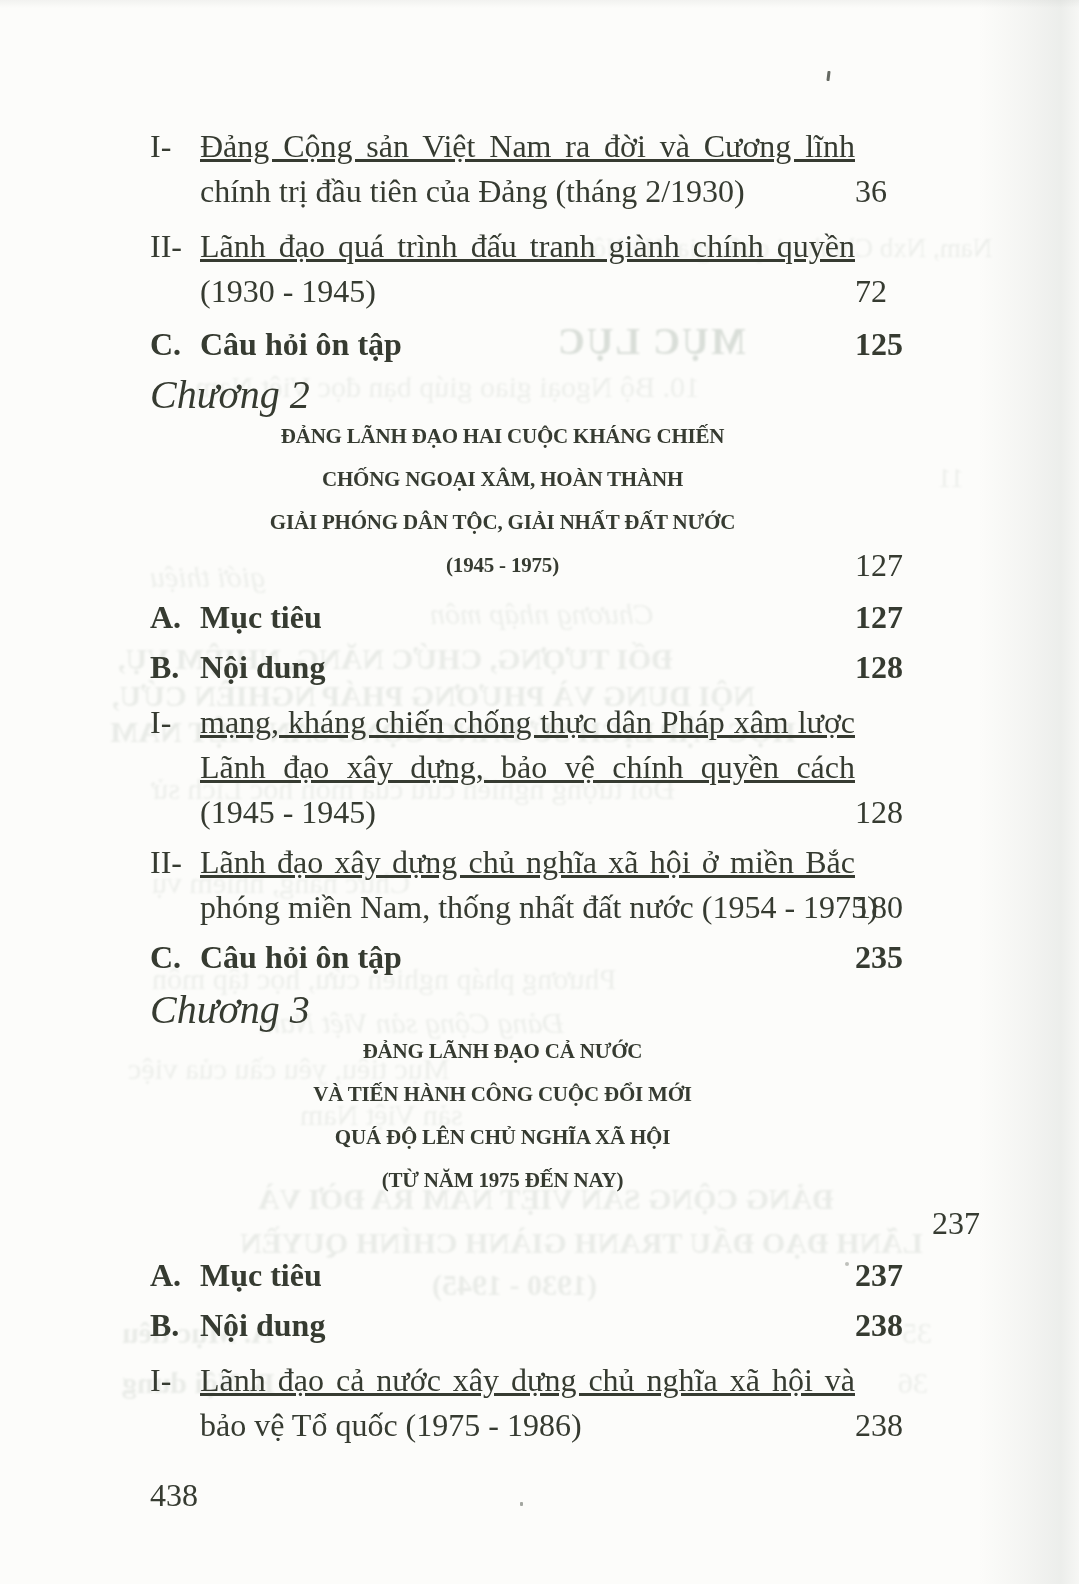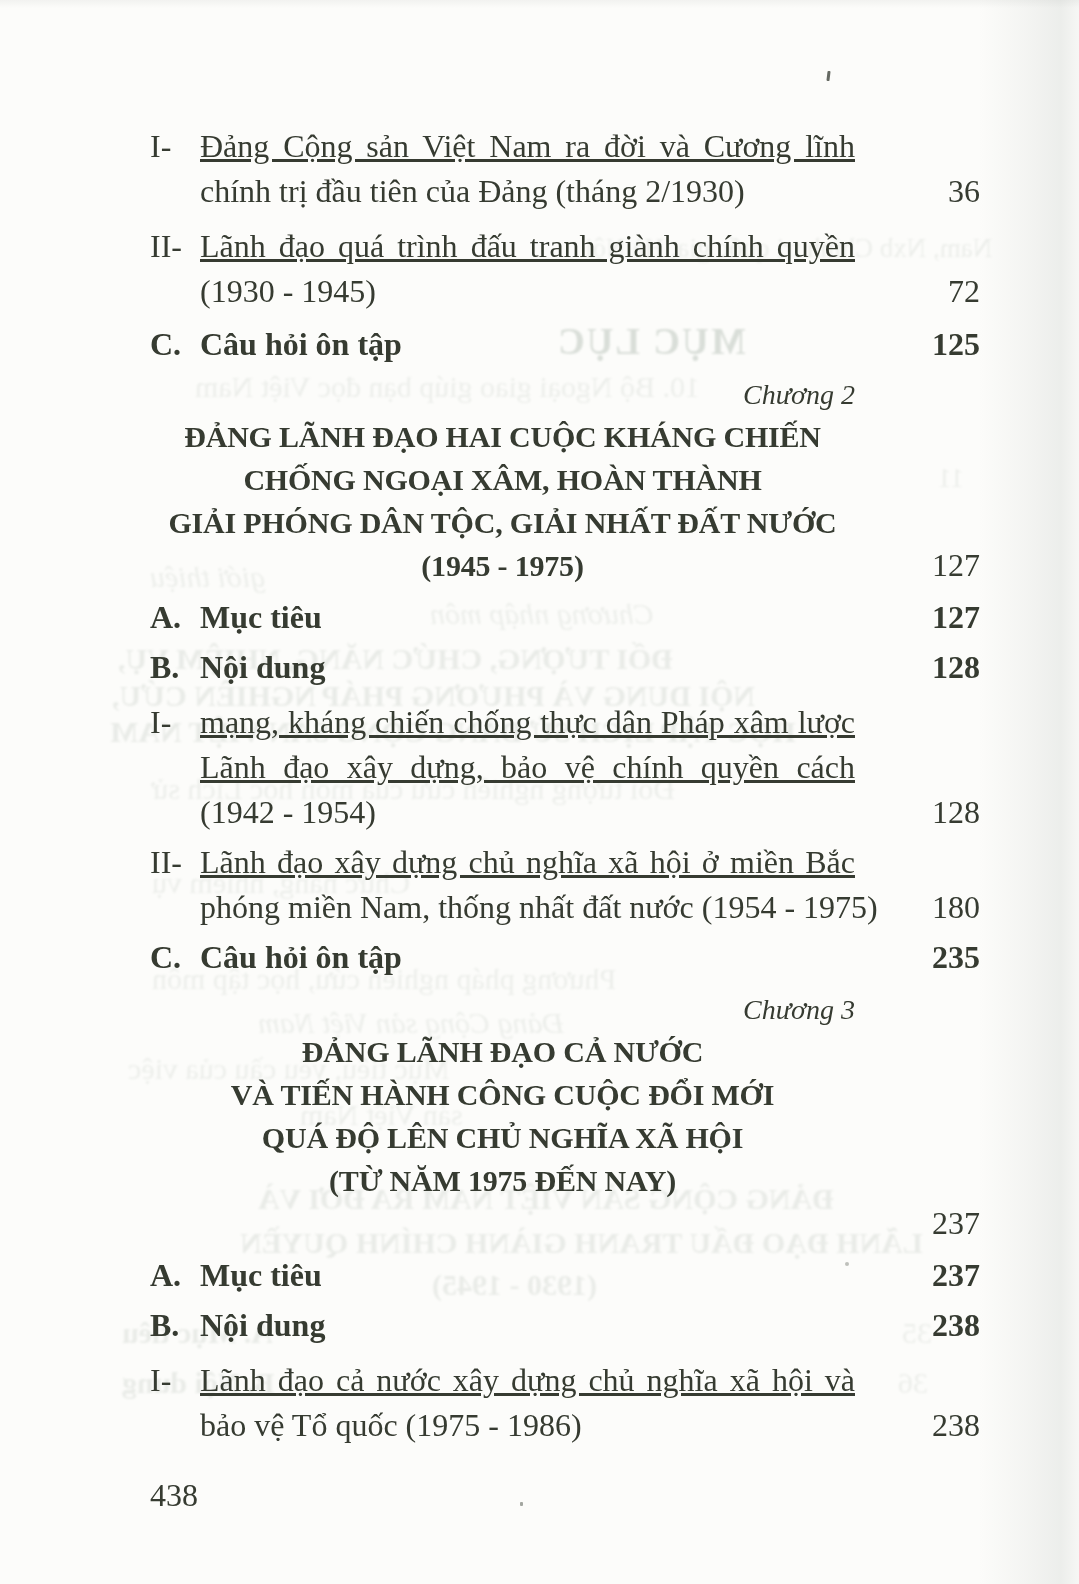--- a/index.html
+++ b/index.html
@@ -27,29 +27,29 @@
   }
 
   .content { position:absolute; left:150px; top:124px; width:830px; }
 
   .entry { display:flex; }
   .entry .body { display:flex; width:705px; flex:none; }
   .marker { width:50px; flex:none; line-height:45px; }
   .textcol { width:655px; flex:none; line-height:45px; }
   .jline { text-align:justify; text-align-last:justify;text-decoration:underline; }
   .lline { white-space:nowrap; }
-  .pagenum { flex:1; text-align:right; align-self:flex-end; line-height:45px; }
+  .pagenum { flex:1; text-align:left; align-self:flex-end; line-height:45px; }
   .bold { font-weight:bold; }
 
   .chapter { display:flex; }
   .chapter .body { width:705px; flex:none; }
-  .kicker { font-style:italic; text-align:right; font-size:28px; line-height:40px; }
+  .kicker { font-style:italic; text-align:left; font-size:40px; line-height:40px; }
   .ctitle {
     display:flex; justify-content:center;
-    font-weight:bold; font-size:30px; line-height:43px;
+    font-weight:bold; font-size:21px; line-height:43px;
     white-space:nowrap; letter-spacing:-0.2px;
   }
   .chapter .pagenum { line-height:43px; }
 
   .footer-page { position:absolute; left:150px; top:1477px; }
 
   
   .ghost {
     position:absolute;
     transform:scaleX(-1);
@@ -171,21 +171,21 @@
       </div>
       <div class="pagenum">128</div>
     </div>
 
     <div class="entry" style="margin-top:10px;">
       <div class="body">
         <div class="marker">I-</div>
         <div class="textcol">
           <div class="jline">mạng, kháng chiến chống thực dân Pháp xâm lược</div>
           <div class="jline">Lãnh đạo xây dựng, bảo vệ chính quyền cách</div>
-          <div class="lline">(1942 - 1954)</div>
+          <div class="lline">(1945 - 1945)</div>
         </div>
       </div>
       <div class="pagenum">128</div>
     </div>
 
     <div class="entry" style="margin-top:5px;">
       <div class="body">
         <div class="marker">II-</div>
         <div class="textcol">
           <div class="jline">Lãnh đạo xây dựng chủ nghĩa xã hội ở miền Bắc</div>

